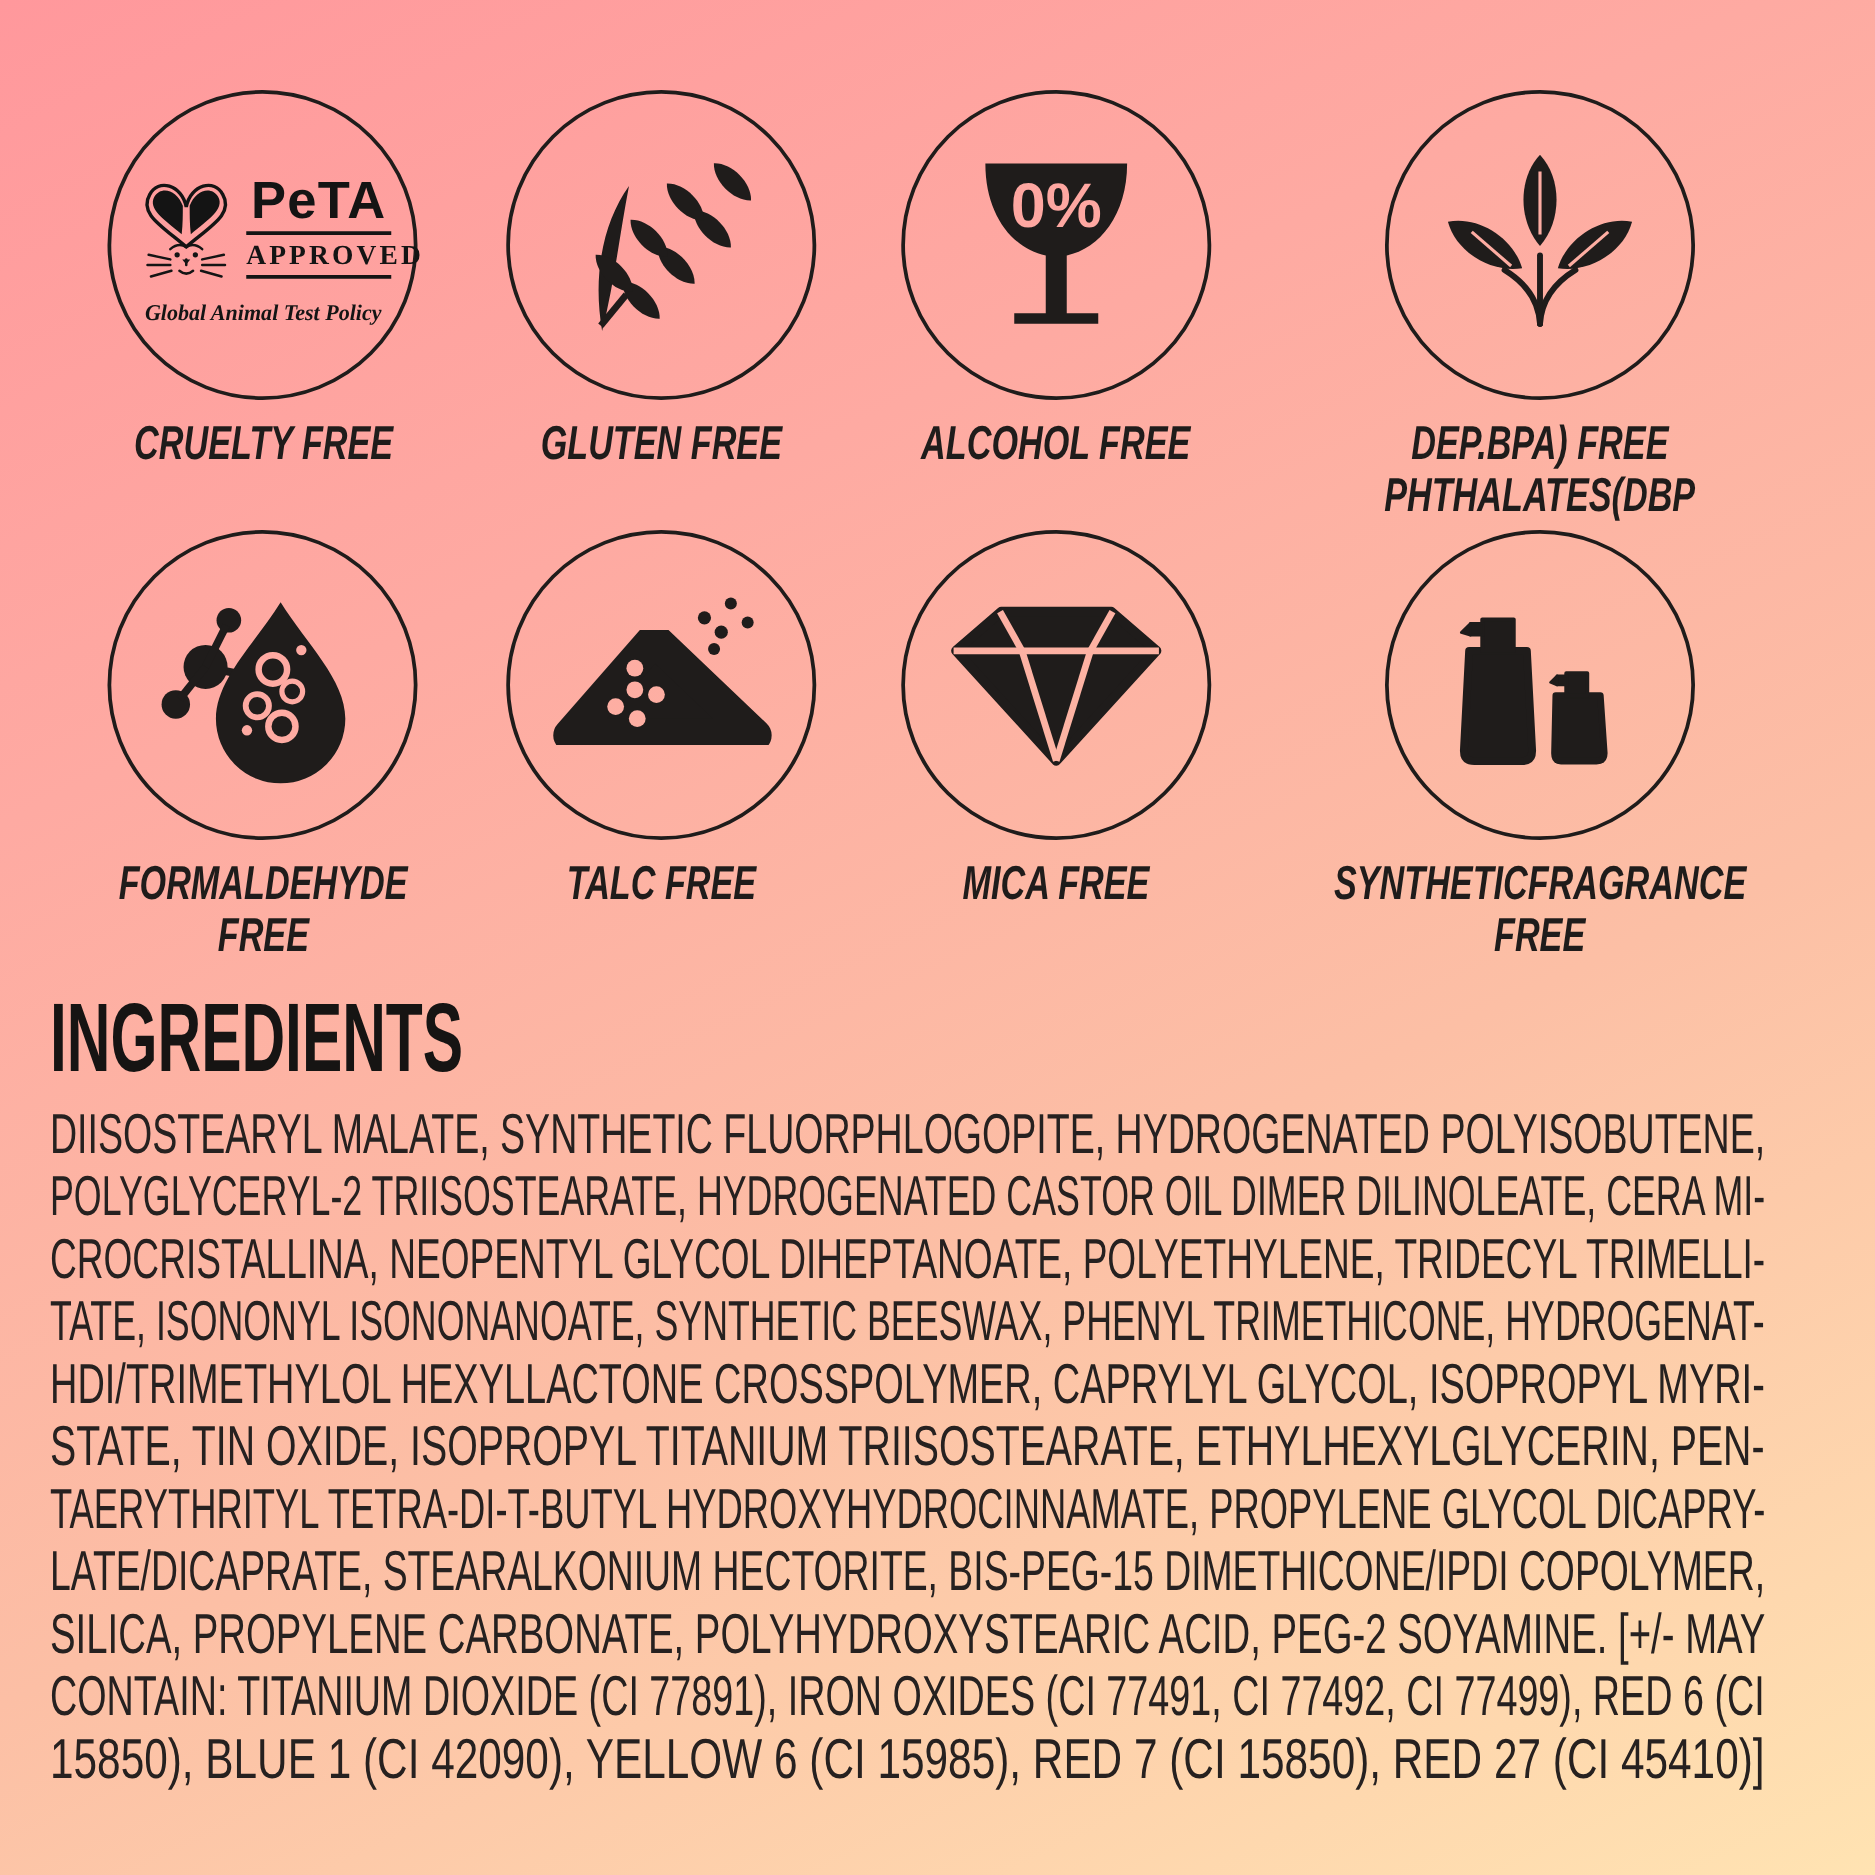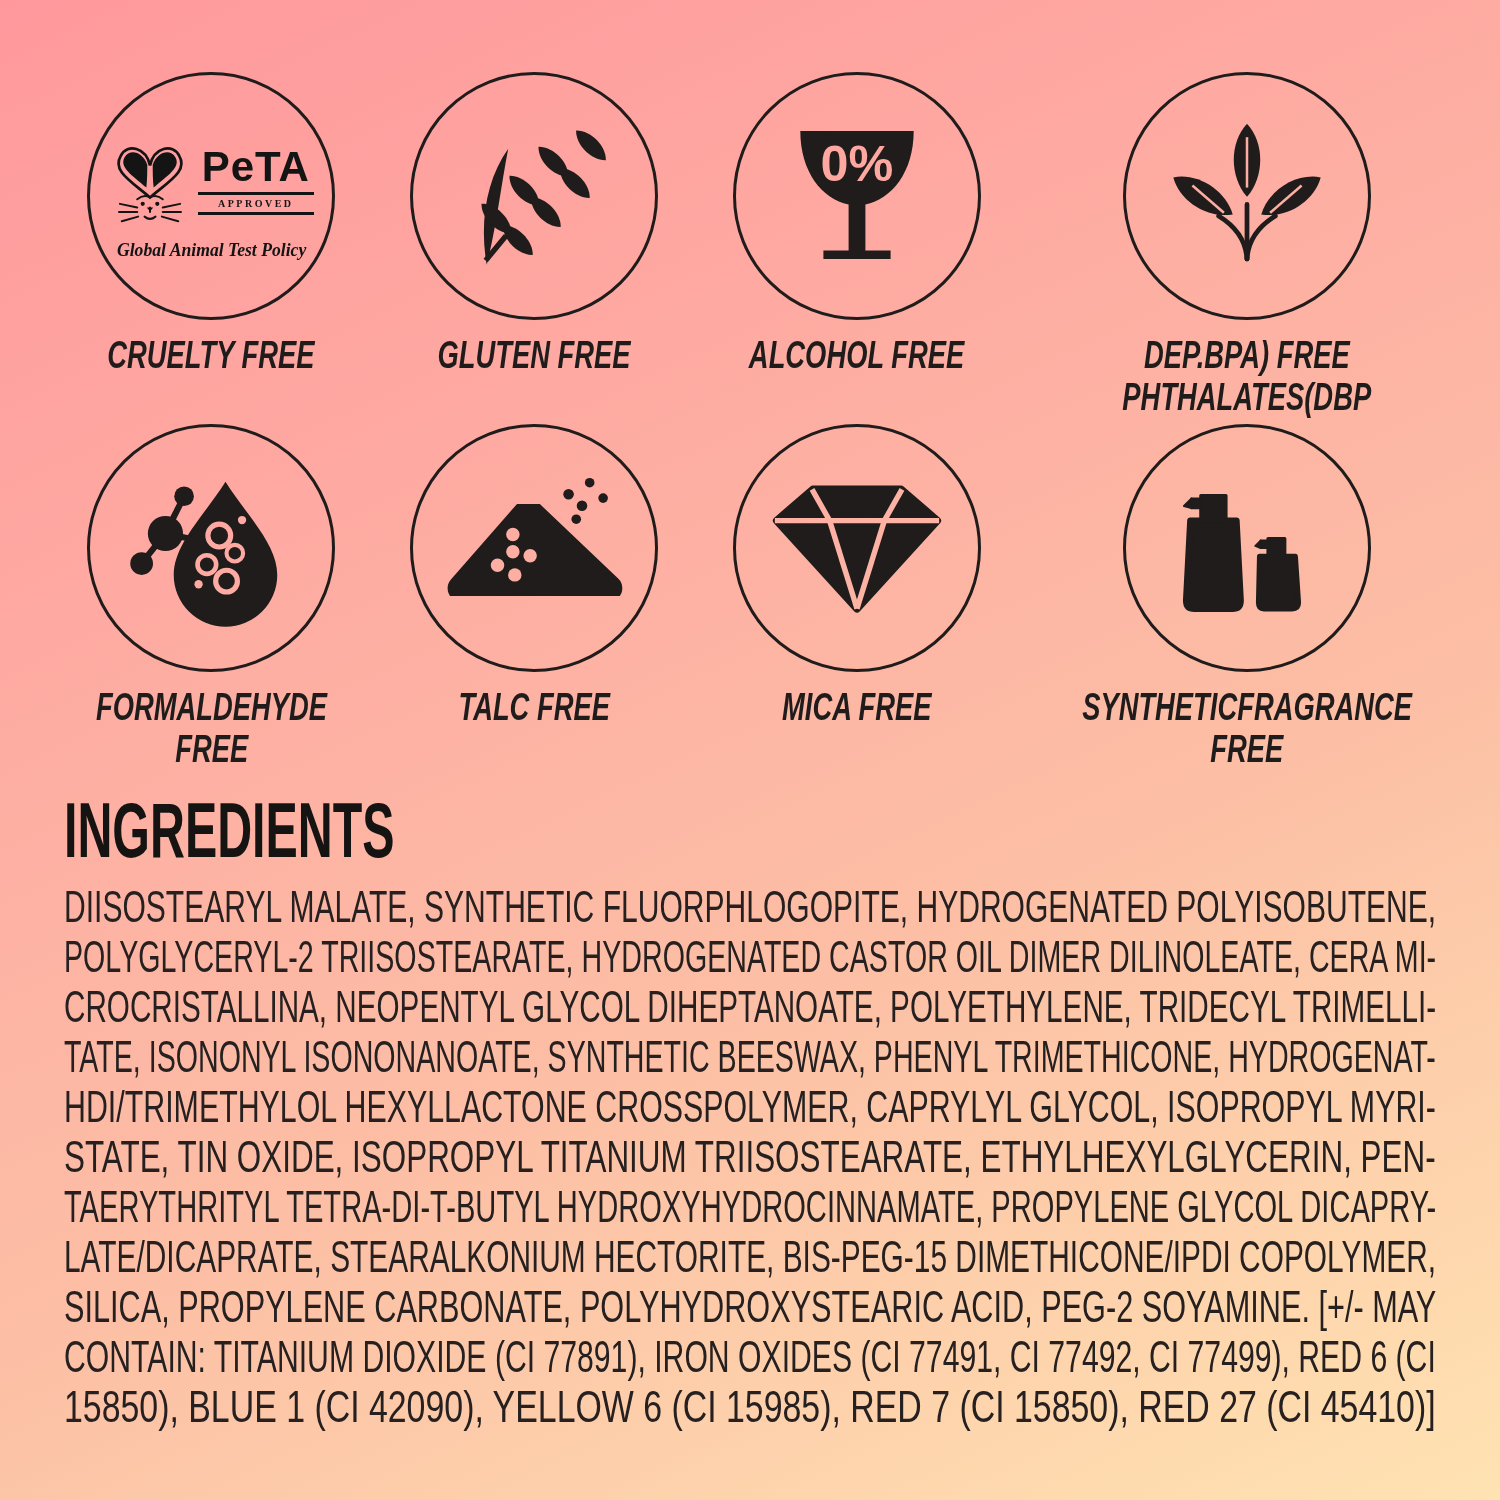--- a/index.html
+++ b/index.html
@@ -7,21 +7,21 @@
     position:relative;
     width:1500px;height:1500px;
     overflow:hidden;
     background:linear-gradient(155deg,#ff989c 0%,#feaaa2 30%,#fcbfa5 62%,#ffe3b2 100%);
     font-family:"Liberation Sans", sans-serif;
     color:#1f1c1b;
   }
   .badges{
     display:grid;
     grid-template-columns:repeat(4,1fr);
-    padding:72px 24px 0 50px;
+    padding:72px 39px 0 50px;
   }
   .badge{
     height:352px;
     display:flex;flex-direction:column;align-items:center;
   }
   .circle{
     width:248px;height:248px;flex:0 0 auto;
     border:3px solid #1f1c1b;border-radius:50%;
     display:flex;align-items:center;justify-content:center;
     margin-bottom:14px;
@@ -33,25 +33,25 @@
     display:inline-block;white-space:nowrap;
     font-size:38px;font-weight:700;letter-spacing:0px;
     transform-origin:50% 50%;
   }
   
   .peta{display:flex;flex-direction:column;align-items:center;width:208px;}
   .peta-top{display:flex;align-items:center;gap:7px;}
   .peta-right{display:flex;flex-direction:column;align-items:stretch;width:116px;}
   .peta-brand{font-size:42px;font-weight:700;letter-spacing:1px;text-align:center;line-height:44px;color:#141414;}
   .peta-rule{height:3px;background:#141414;margin:3px 0;}
-  .peta-approved{font-family:"Liberation Serif",serif;font-size:10px;font-weight:700;letter-spacing:2.5px;text-align:center;color:#141414;}
+  .peta-approved{font-family:"Liberation Serif",serif;font-size:22px;font-weight:700;letter-spacing:2.5px;text-align:center;color:#141414;}
   .peta-policy-row{display:block;width:100%;text-align:center;margin-top:8px;}
   .peta-policy{display:inline-block;white-space:nowrap;font-family:"Liberation Serif",serif;font-style:italic;font-weight:700;font-size:18px;color:#141414;transform-origin:50% 50%;}
   
-  .ingredients{padding:14px 64px 0 64px;}
+  .ingredients{padding:14px 64px 0 40px;}
   .ing-heading-row{display:block;width:100%;}
   .ing-heading{
     display:inline-block;white-space:nowrap;
     font-size:78px;font-weight:700;line-height:80px;letter-spacing:0px;
     transform-origin:0 50%;color:#161413;
   }
   .ing-body{margin-top:12px;width:1372px;}
   .bodyline{display:block;width:100%;height:50px;line-height:50px;overflow:visible;}
   .fitline{
     display:inline-block;white-space:nowrap;

